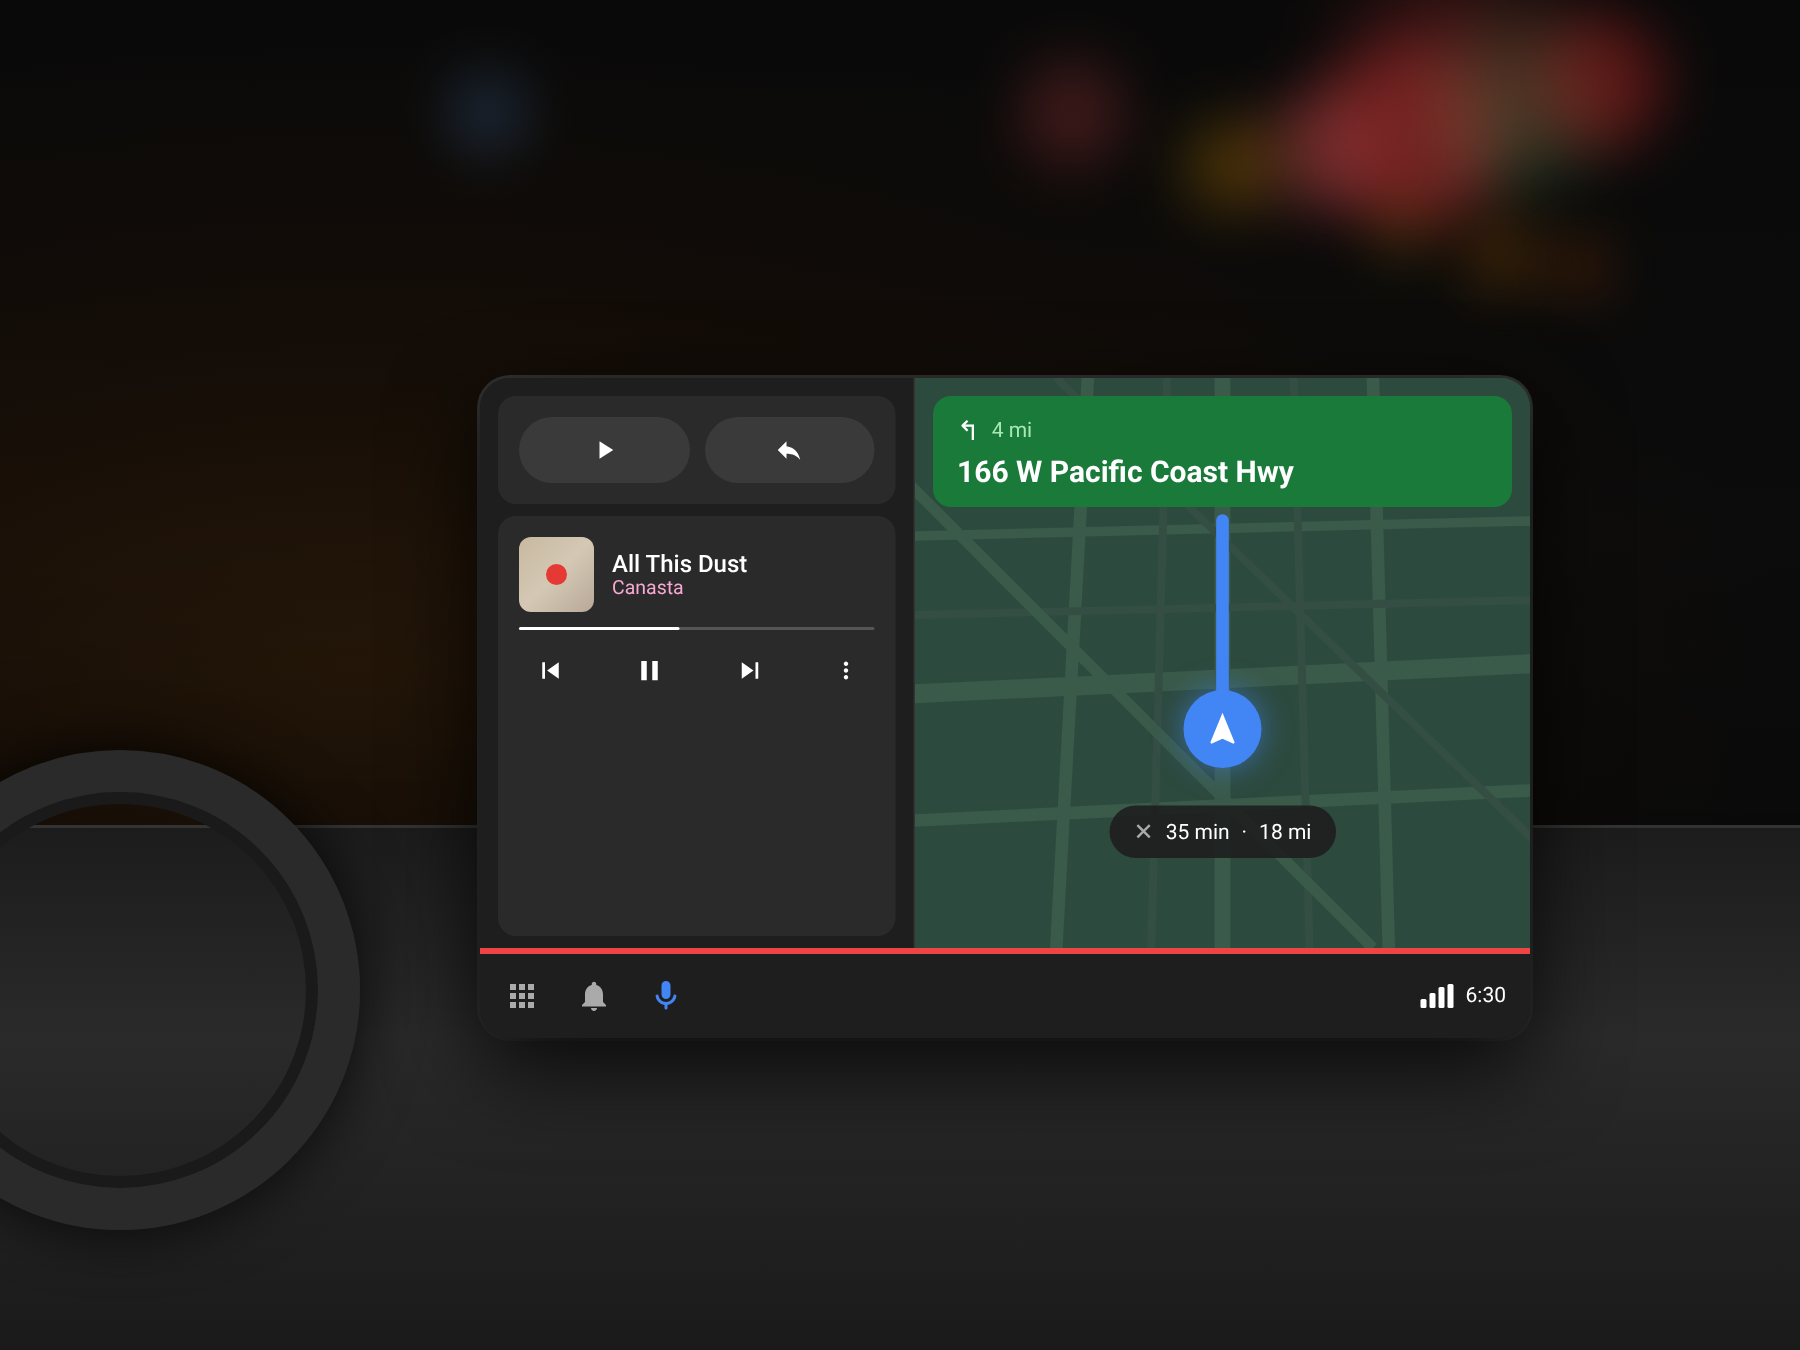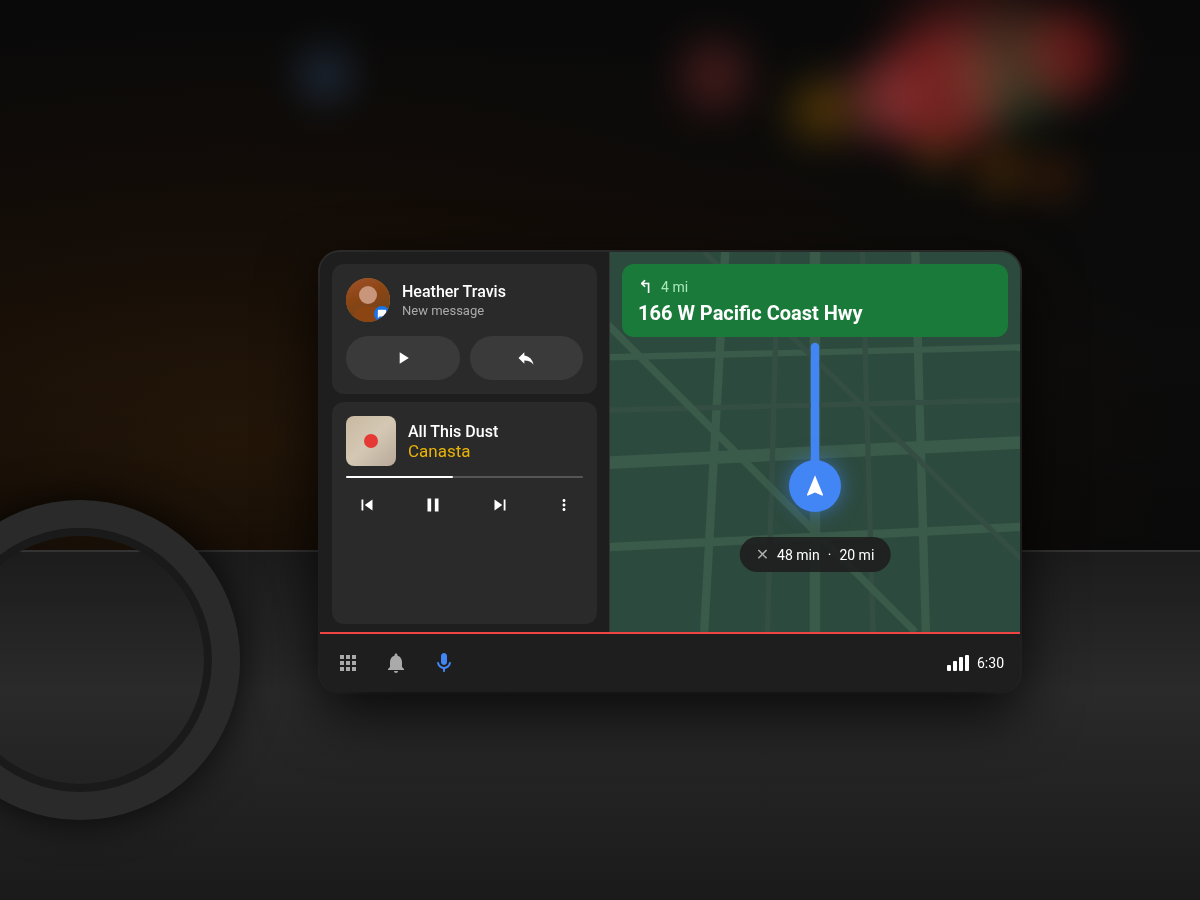--- a/index.html
+++ b/index.html
@@ -248,22 +248,22 @@
       flex: 1;
     }
 
     .track-title {
       color: #ffffff;
       font-size: 16px;
       font-weight: 500;
     }
 
     .track-artist {
-      color: #eab308;
-      font-size: 17px;
+      color: #f9a8d4;
+      font-size: 13px;
     }
 
     .progress-bar {
       height: 2px;
       background: #555;
       border-radius: 1px;
       margin: 10px 0;
       position: relative;
     }
 
@@ -304,21 +304,21 @@
     }
 
     
     .bottom-nav {
       height: 60px;
       background: #1e1e1e;
       display: flex;
       align-items: center;
       justify-content: space-between;
       padding: 0 16px;
-      border-top: 2px solid #ef4444;
+      border-top: 4px solid #ef4444;
     }
 
     .bottom-left {
       display: flex;
       gap: 24px;
       align-items: center;
     }
 
     .nav-icon {
       color: #aaaaaa;
@@ -488,36 +488,20 @@
 
 <div class="steering-wheel"></div>
 
 <div class="screen-container">
   <div class="screen-content">
     <div class="screen-main">
 
       <div class="left-panel">
 
         <div class="message-card">
-          <div class="message-header">
-            <div class="avatar" style="position:relative;">
-              <div class="avatar-img"></div>
-              <div class="message-badge">
-                <svg viewBox="0 0 24 24">
-                    <path d="M20 2H4c-1.1 0-2 .9-2 2v18l4-4h14c1.1 0 2-.9 2-2V4c0-1.1-.9-2-2-2z"></path>
-                  </svg>
-              </div>
-            </div>
-            <div class="message-info">
-              <div class="message-name">Heather Travis</div>
-              <div class="message-subtitle">
-                <span>New message</span>
-              </div>
-            </div>
-          </div>
           <div class="message-actions">
             <button class="action-btn">
               <svg viewBox="0 0 24 24">
                   <path d="M8 5v14l11-7z"></path>
                 </svg>
             </button>
             <button class="action-btn">
               <svg viewBox="0 0 24 24">
                   <path d="M10 9V5l-7 7 7 7v-4.1c5 0 8.5 1.6 11 5.1-1-5-4-10-11-11z"></path>
                 </svg>
@@ -597,23 +581,23 @@
         <div class="location-dot">
           <div class="location-circle">
             <svg viewBox="0 0 24 24">
                 <path d="M12 2L4.5 20.29l.71.71L12 18l6.79 3 .71-.71z"></path>
               </svg>
           </div>
         </div>
 
         <div class="eta-badge">
           <span class="eta-close">✕</span>
-          <span>48 min</span>
+          <span>35 min</span>
           <span>·</span>
-          <span>20 mi</span>
+          <span>18 mi</span>
         </div>
       </div>
 
     </div>
 
     <div class="bottom-nav">
       <div class="bottom-left">
 
         <div class="nav-icon">
           <svg viewBox="0 0 24 24" width="24" height="24" fill="#aaaaaa">

